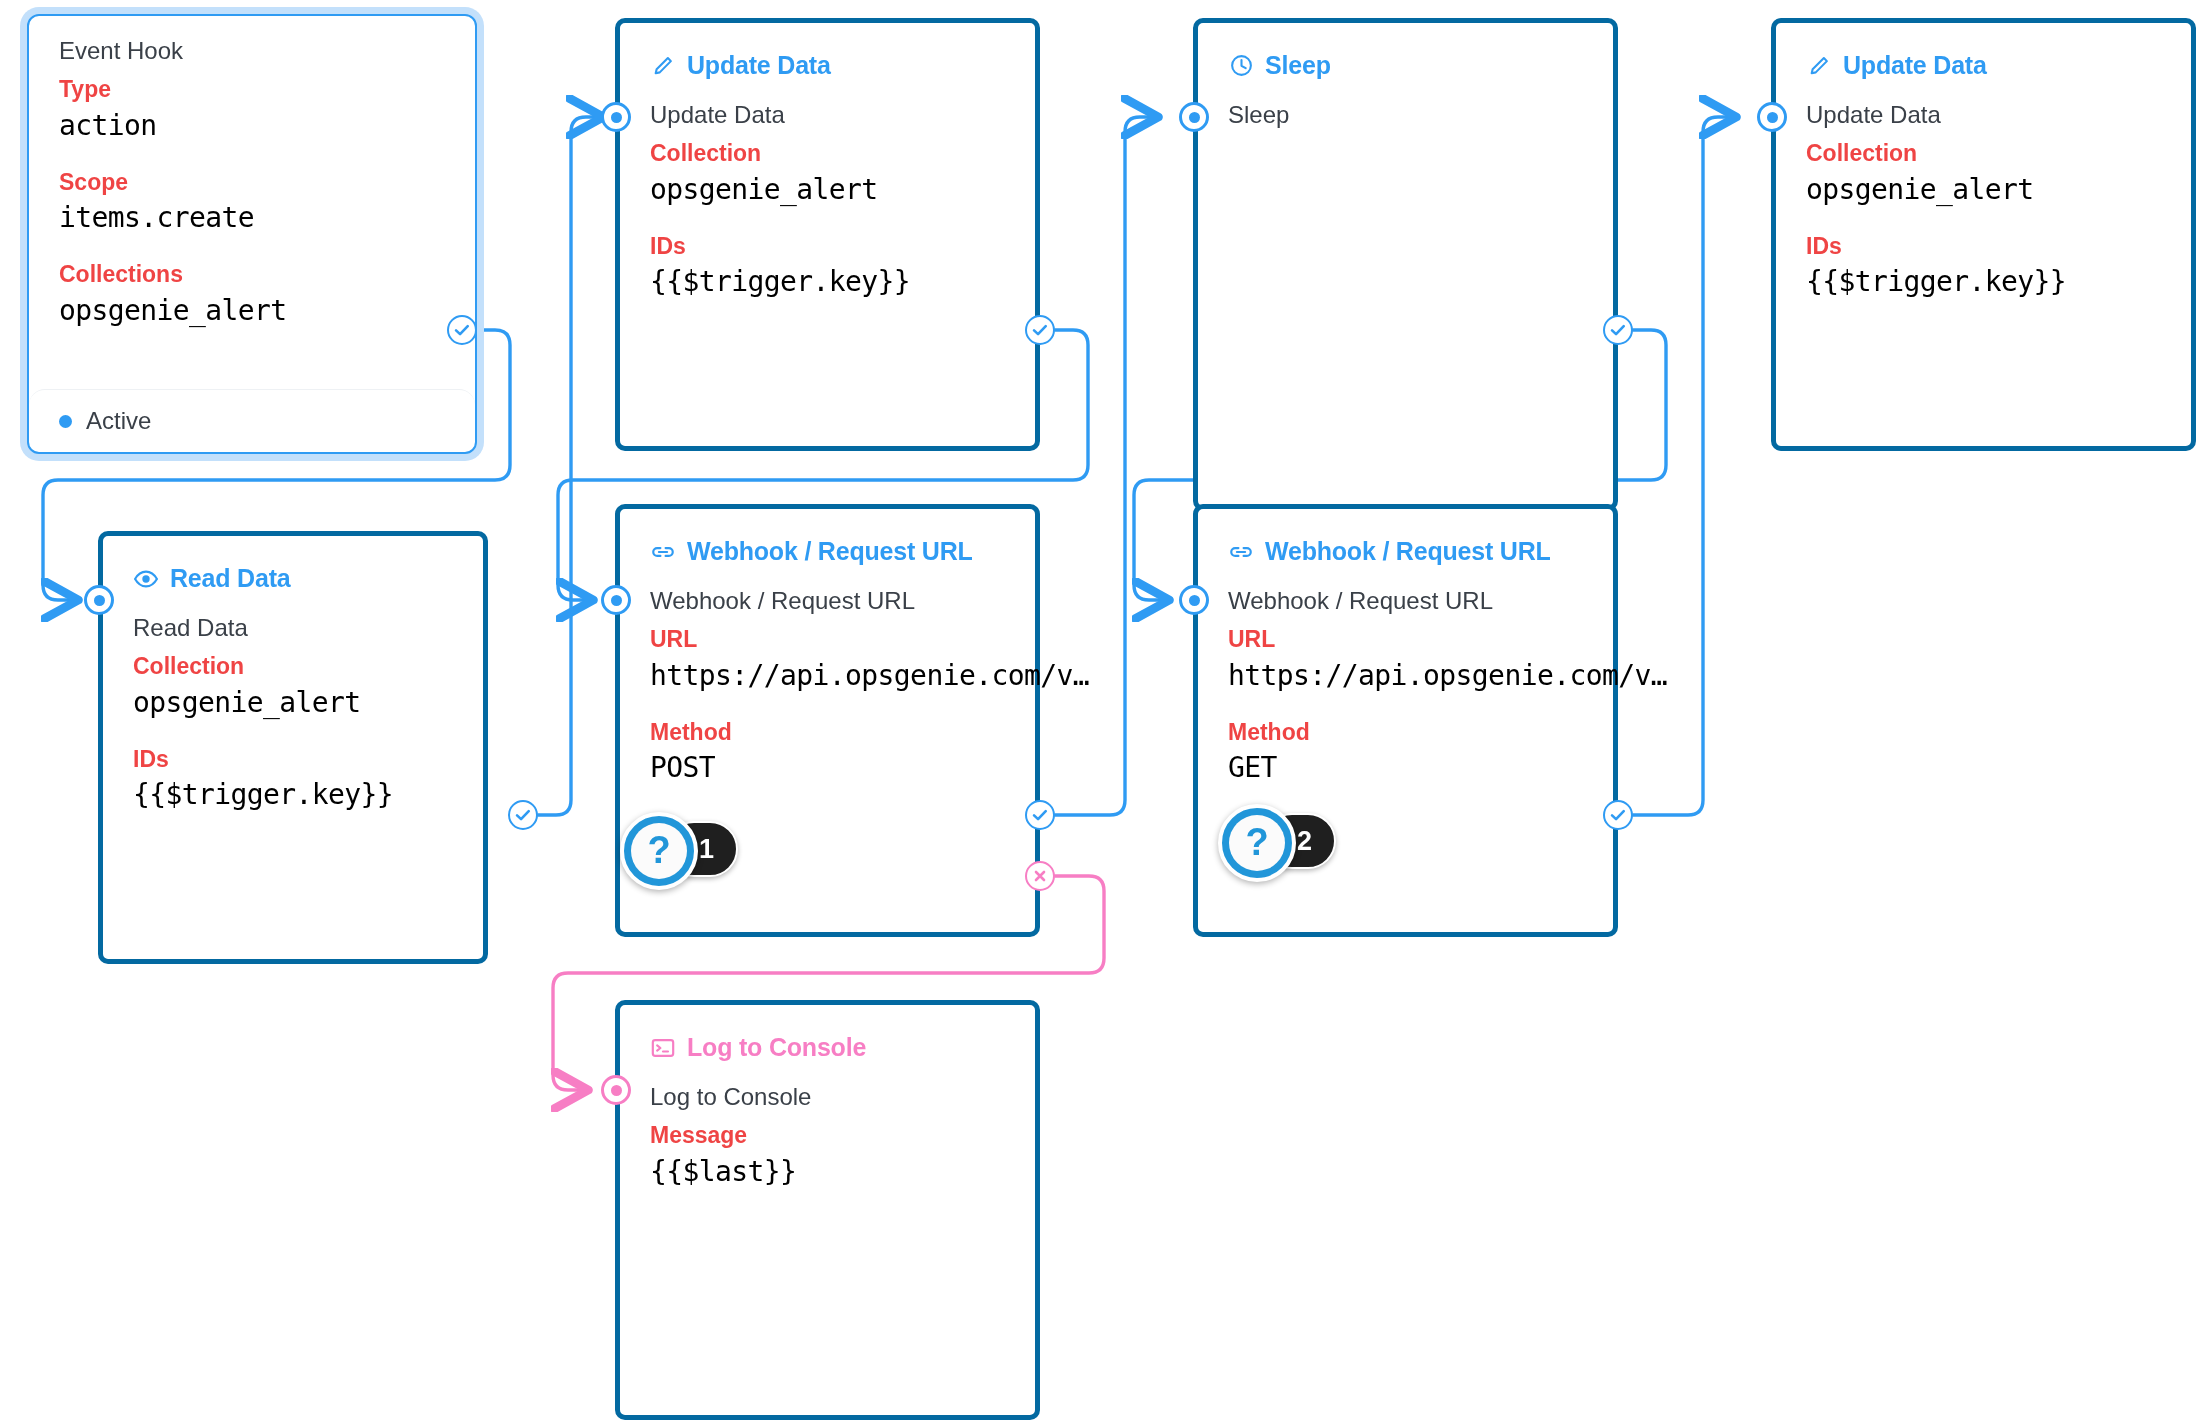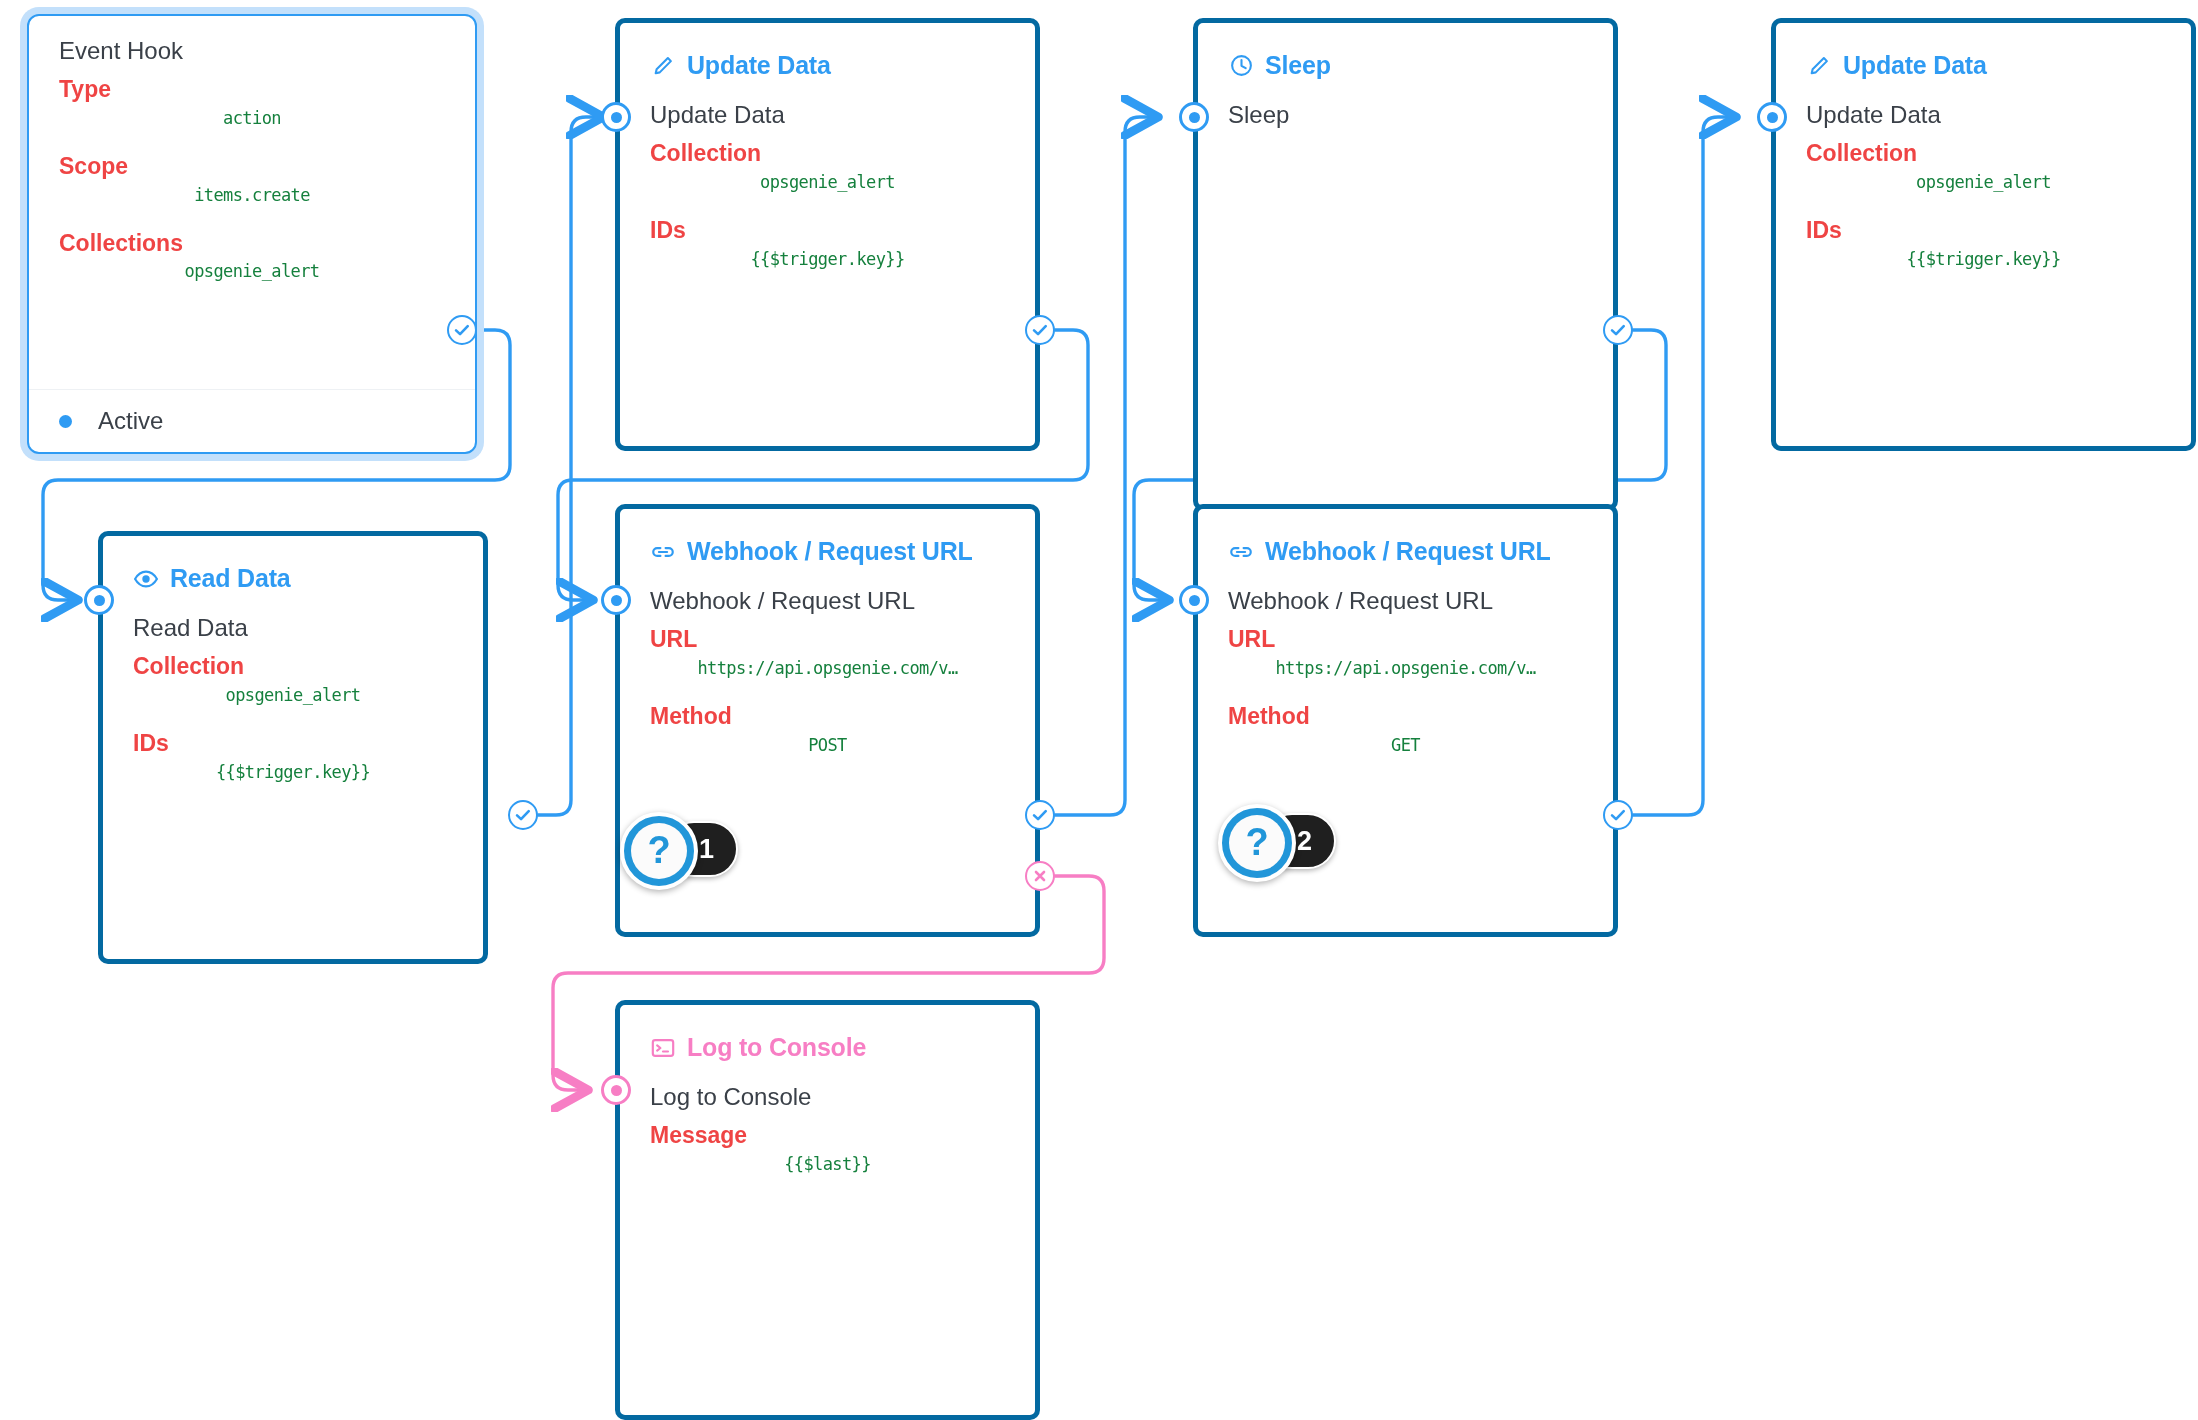--- a/index.html
+++ b/index.html
@@ -33,29 +33,29 @@
     color:#2f9bf3;
     letter-spacing:-.2px;
     white-space:nowrap;
   }
   .node-head.pink{color:#f77ec4;}
   .node-head .ic{display:inline-flex;align-items:center;justify-content:center;width:26px;height:26px;}
   .node-body{padding:18px 30px 0 30px;}
   .row-name{font-size:24px;color:#3a4048;line-height:1.38;}
   .kv{margin-top:6px;}
   .k{font-size:23px;font-weight:bold;color:#ef4444;line-height:1.42;}
-  .v{font-size:17px;color:#15803d;font-family:"DejaVu Sans Mono",monospace;line-height:1.42;letter-spacing:-.6px;text-align:center;}
+  .v{font-size:28px;color:#000000;font-family:"DejaVu Sans Mono",monospace;line-height:1.42;letter-spacing:-.6px;}
   .kv.gap{margin-top:20px;}
 
   .node-footer{
     position:absolute;left:0;right:0;bottom:0;
     border-top:1px solid #eef1f4;
     padding:17px 0 17px 30px;
-    display:flex;align-items:center;gap:26px;
-    font-size:24px;color:#3a4048;
+    display:flex;align-items:center;gap:14px;
+    font-size:24px;color:#3a4048;border-radius:16px;
   }
   .dot-active{width:13px;height:13px;border-radius:50%;background:#2f9bf3;display:inline-block;}
 
   
   .port{position:absolute;width:30px;height:30px;border-radius:50%;box-sizing:border-box;background:#fff;}
   .port.in{border:3px solid #2f9bf3;display:flex;align-items:center;justify-content:center;}
   .port.in::after{content:"";width:11px;height:11px;border-radius:50%;background:#2f9bf3;}
   .port.in.pink{border-color:#f77ec4;}
   .port.in.pink::after{background:#f77ec4;}
   .port.out{border:2px solid #2f9bf3;}

